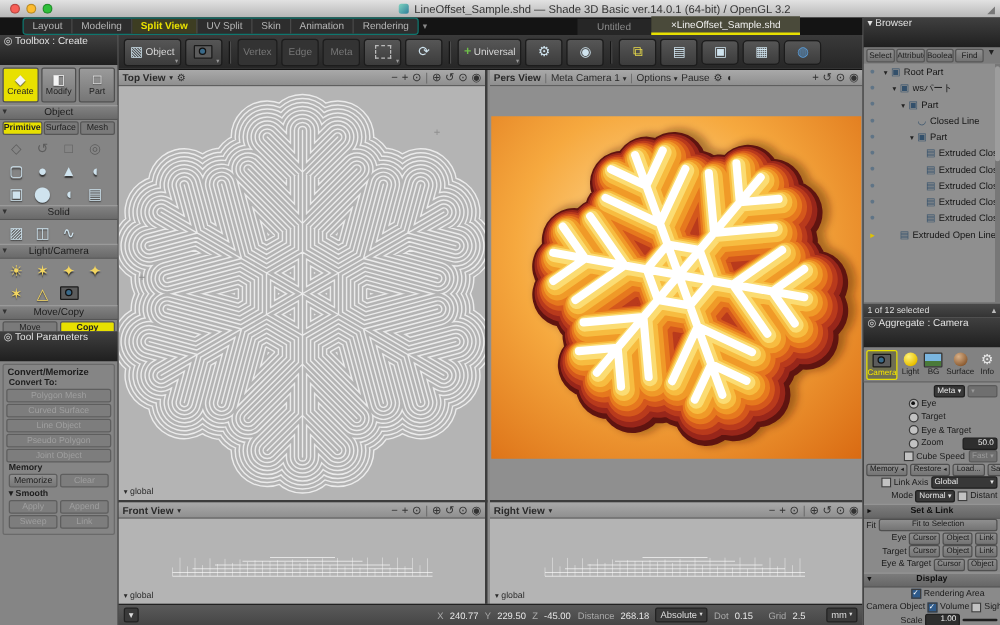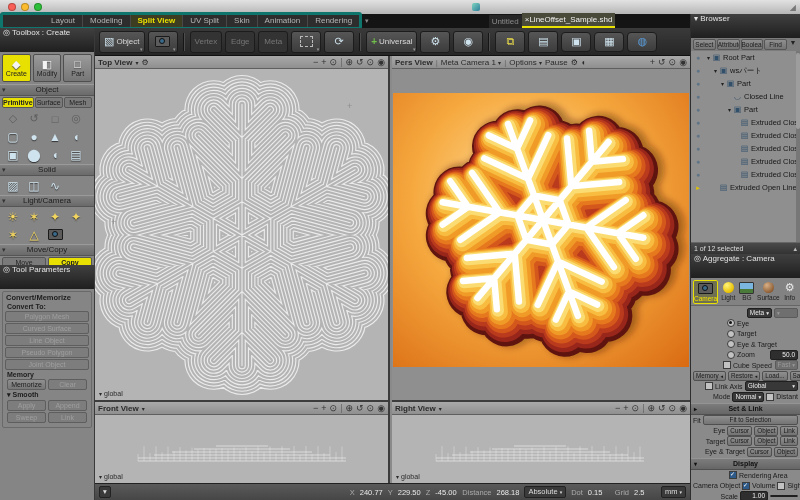--- a/index.html
+++ b/index.html
@@ -11,27 +11,27 @@
   #titlebar{left:0;top:0;width:800px;height:14px;
     background:linear-gradient(#e2e2e2,#b6b6b6);border-bottom:1px solid #6f6f6f;
     display:flex;align-items:center;font-size:9px;color:#333;}
   .tl{width:8px;height:8px;border-radius:50%;margin-left:5px;border:1px solid rgba(0,0,0,.25);box-sizing:border-box;}
   .tl.r{background:#f85f57;margin-left:8px;}.tl.y{background:#fcbc2f;}.tl.g{background:#2ebf3a;}
   #win-title{flex:1;text-align:center;padding-left:120px;white-space:nowrap;overflow:hidden;display:flex;justify-content:center;align-items:center;gap:4px;}
   .appico{width:8px;height:8px;border-radius:2px;background:linear-gradient(135deg,#7fd4c0,#2e7f9a);display:inline-block;}
   .rsz{margin-right:4px;color:#777;font-size:8px;}
   
   #menubar{left:0;top:14px;width:800px;height:14px;background:#141414;display:flex;align-items:center;}
-  .wsgroup{display:flex;margin-left:0;border:3px solid #0f766e;border-radius:3px;overflow:hidden;background:#2d2d2d;padding-left:41px;}
+  .wsgroup{display:flex;margin-left:18px;border:1px solid #0f766e;border-radius:3px;overflow:hidden;background:#2d2d2d;}
   .ws{font-size:8px;color:#b5b5b5;padding:1px 7px;border-right:1px solid #484848;cursor:default;line-height:10px;}
   .ws:last-child{border-right:none;}
   .ws.active{color:var(--accent_yellow);background:#3d3d22;font-weight:bold;}
   .wsmore{color:#888;font-size:7px;margin-left:3px;}
   #doctabs{display:flex;margin-left:120px;height:14px;align-items:flex-end;}
-  .dtab{font-size:8px;padding:1px 3px;line-height:11px;}
+  .dtab{font-size:8px;padding:1px 16px;line-height:11px;}
   .dtab.inactive{color:#8a8a8a;background:#262626;}
   .dtab.active{color:#f0f0f0;background:#4a4a3a;border-bottom:2px solid var(--accent_yellow);}
   
   #toolbox{left:0;top:28px;width:95px;height:237px;background:#858585;border-right:1px solid #3a3a3a;box-sizing:border-box;}
   .panelhdr{background:linear-gradient(#404040,#1f1f1f);color:#e2e2e2;font-size:8px;height:24px;line-height:10px;padding:0 3px;white-space:nowrap;overflow:hidden;}
   .modes{display:flex;gap:2px;padding:2px;}
   .mode{flex:1;height:26px;background:linear-gradient(#9a9a9a,#767676);border:1px solid #4f4f4f;border-radius:2px;
         display:flex;flex-direction:column;align-items:center;justify-content:center;font-size:7px;color:#222;}
   .mode.on{background:var(--accent_yellow);}
   .mode .mi{font-size:11px;line-height:11px;color:#f4f4f4;text-shadow:0 1px 1px #444;}
@@ -141,20 +141,21 @@
 <body>
 
 <div id="app">
 
   <div id="titlebar" class="abs">
     <span class="tl r"></span>
     <span class="tl y"></span>
     <span class="tl g"></span>
     <span id="win-title">
         <span class="appico"></span>
+        <span>LineOffset_Sample.shd — Shade 3D Basic ver.14.0.1 (64-bit) / OpenGL 3.2</span>
       </span>
     <span class="rsz">◢</span>
   </div>
 
   <div id="menubar" class="abs">
     <div class="wsgroup">
       <span class="ws">Layout</span>
       <span class="ws">Modeling</span>
       <span class="ws active">Split View</span>
       <span class="ws">UV Split</span>

